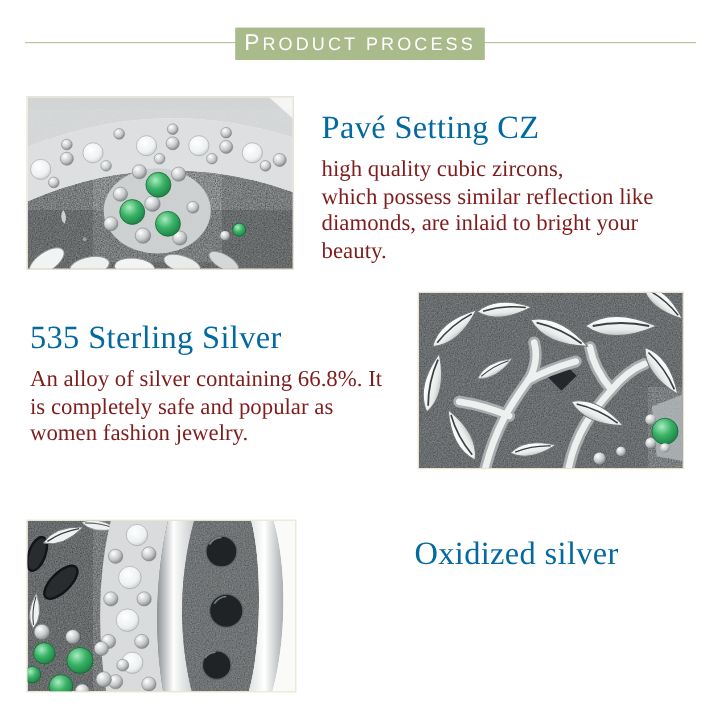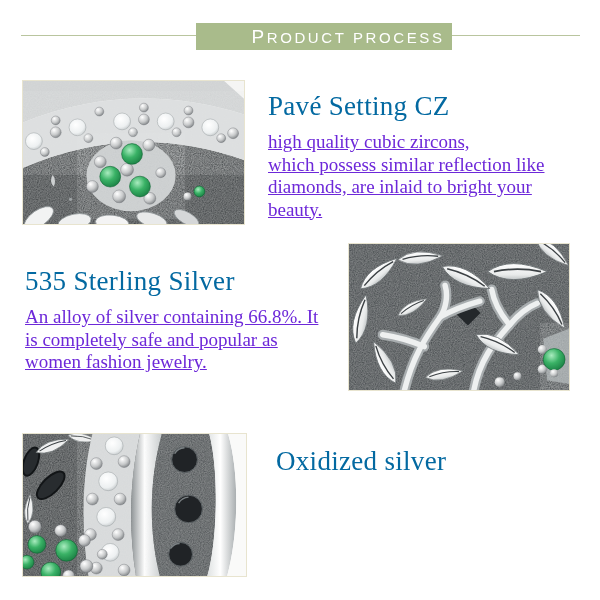--- a/index.html
+++ b/index.html
@@ -7,38 +7,38 @@
     width:600px;height:600px;background:#ffffff;position:relative;
     font-family:"Liberation Serif",serif;overflow:hidden;
   }
   
   .header-line{
     position:absolute;left:21px;top:35px;width:559px;height:1px;
     background:#b9c59e;
   }
   .header-badge{
     position:absolute;left:196px;top:23px;width:208px;height:27px;
-    background:#a9bb8b;display:flex;align-items:center;justify-content:center;padding-left:48px;
+    background:#a9bb8b;display:flex;align-items:center;justify-content:center;
   }
   .header-badge span{
     font-family:"Liberation Sans",sans-serif;color:#ffffff;
     font-size:15px;letter-spacing:2.6px;font-weight:400;
   }
   .header-badge span::first-letter{font-size:19px;}
   
   .text-block{position:absolute;}
   .feature-title{
     margin:0 0 9px 0;font-weight:400;font-size:27px;color:#0369a1;
     font-family:"Liberation Serif",serif;letter-spacing:0.3px;
   }
   .feature-desc{
-    margin:0;font-size:19px;line-height:22.5px;color:#6d28d9;
-    white-space:pre-line;font-family:"Liberation Serif",serif;text-decoration:underline;
-  }
-  .indent-title{padding-left:6px;}
+    margin:0;font-size:19px;line-height:22.5px;color:#7f1d1d;
+    white-space:pre-line;font-family:"Liberation Serif",serif;
+  }
+  .indent-title{padding-left:6px;text-align:center;}
   
   .img-frame{
     position:absolute;border:1px solid #e8e4cf;box-sizing:border-box;
     background:#fff;
   }
   .img-frame svg{display:block;width:100%;height:100%;}
 </style>
 </head>
 <body>
 

